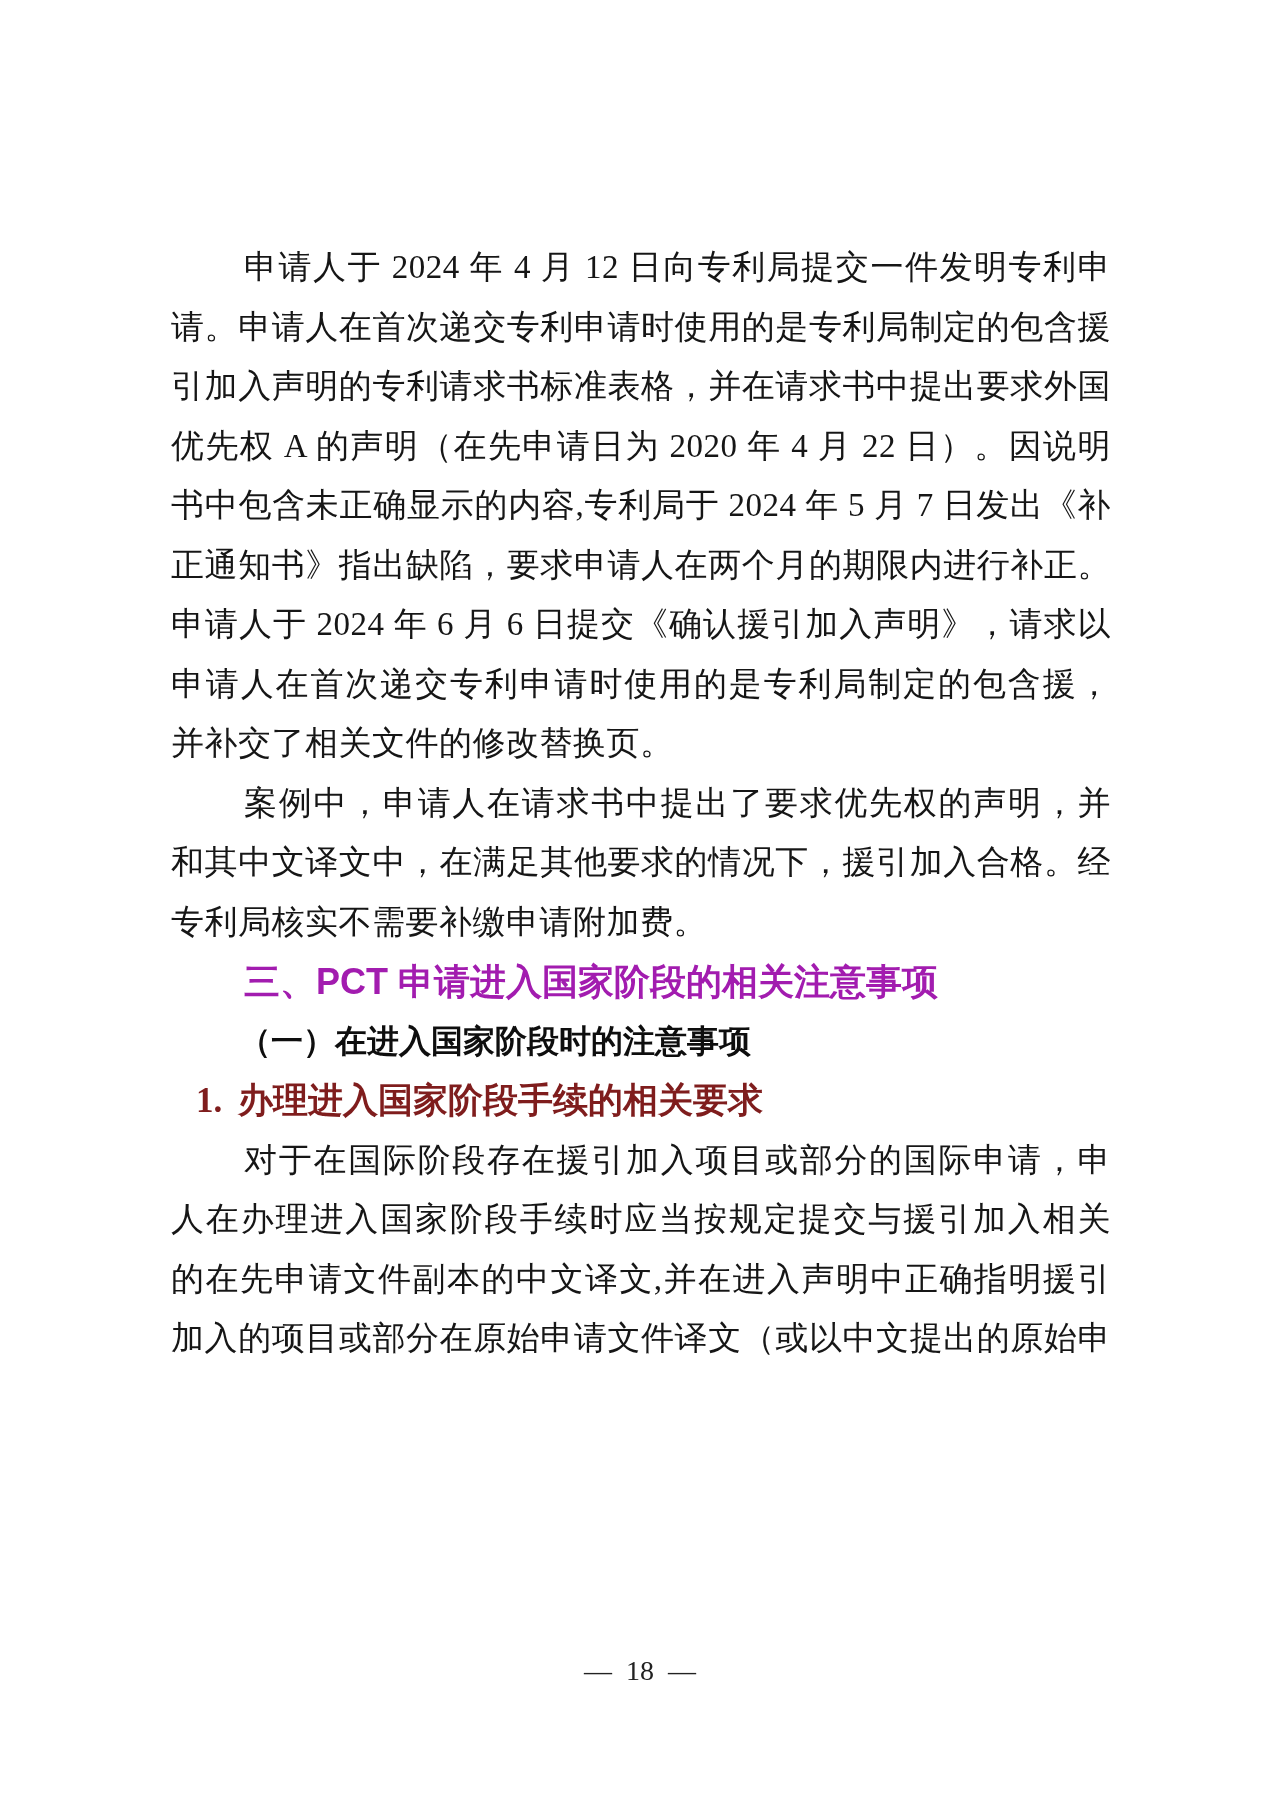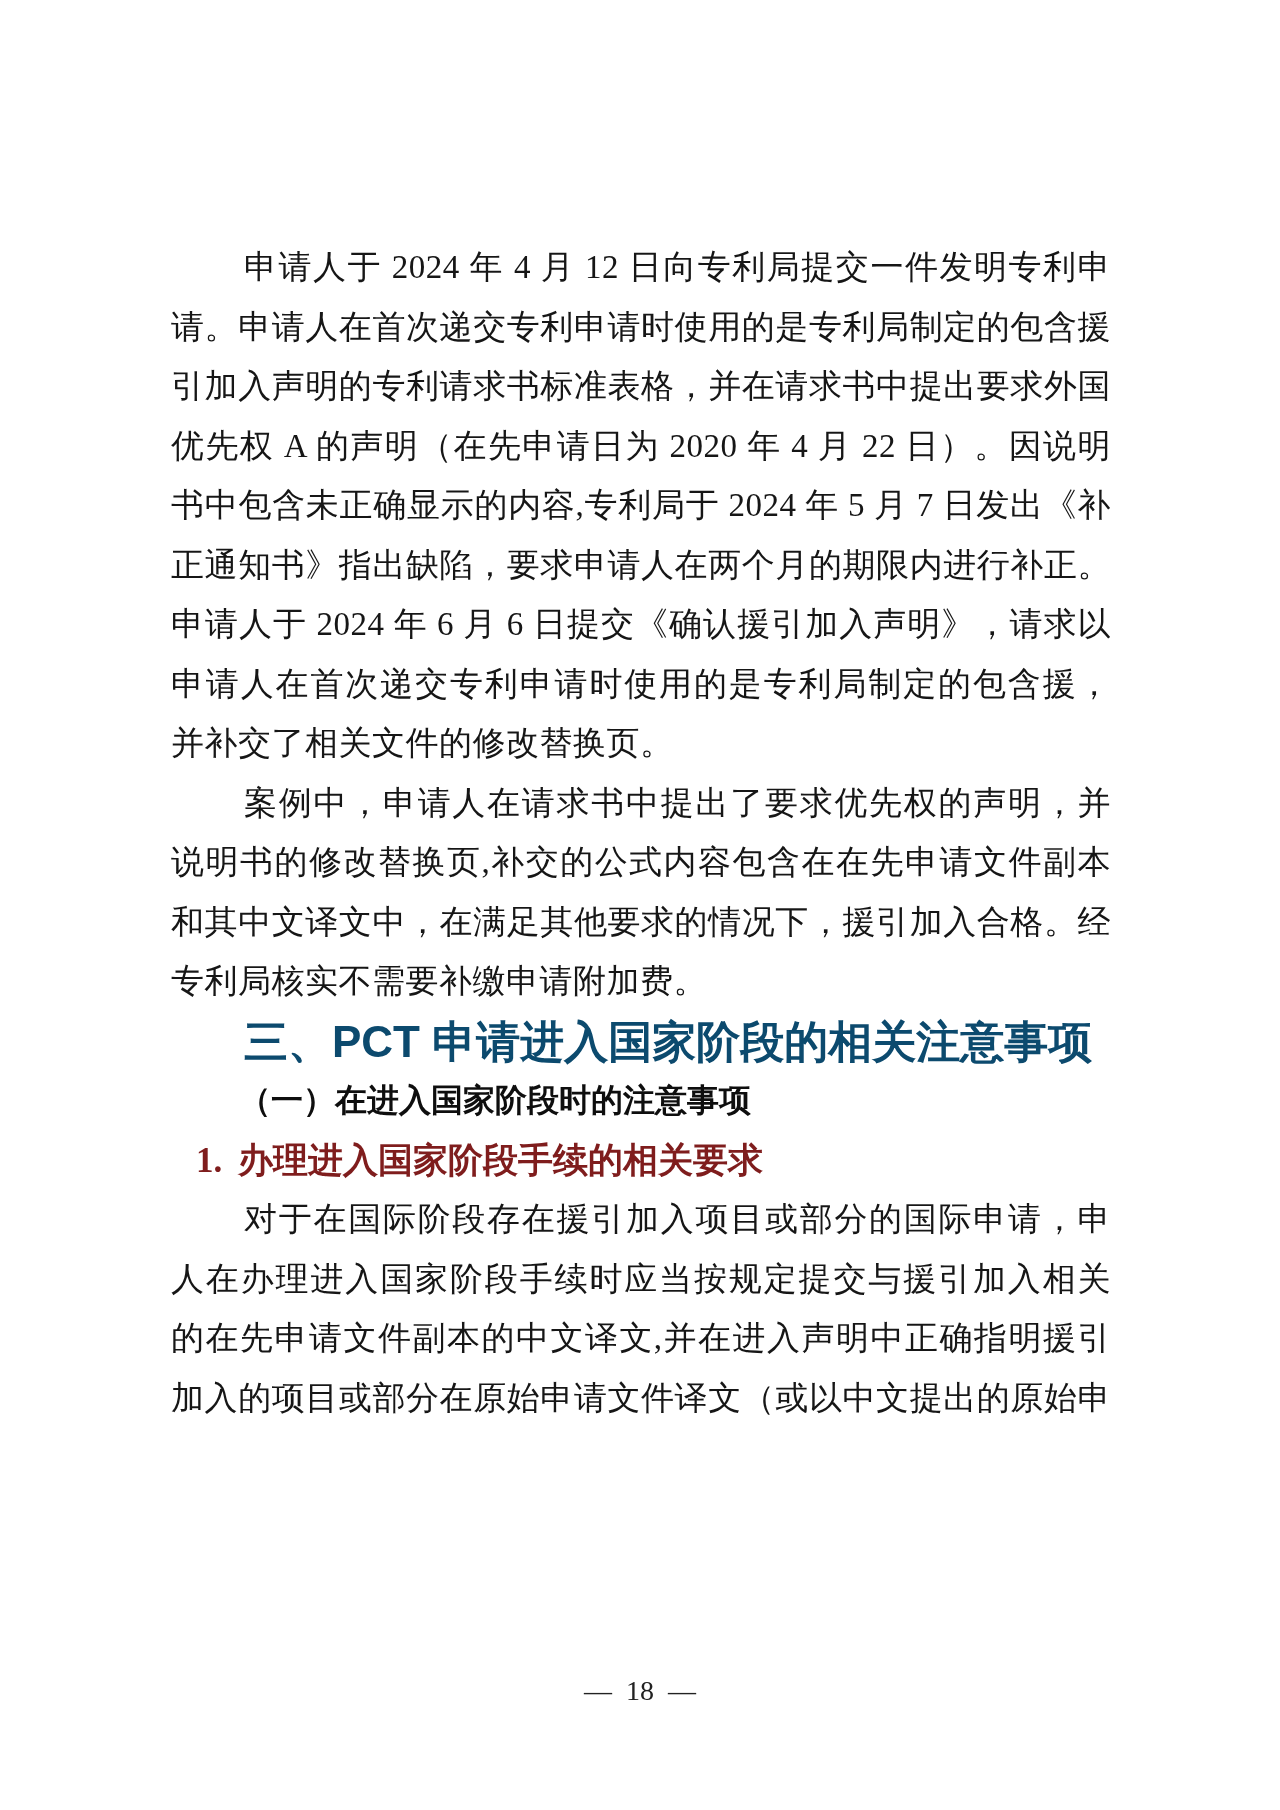--- a/index.html
+++ b/index.html
@@ -29,23 +29,23 @@
     text-align-last: justify;
     white-space: normal;
     overflow: hidden;
   }
   .line.indent { text-indent: 73px; }
   .line.para-end { text-align-last: left; }
   h2, h3, h4 { margin: 0; padding: 0; font-weight: bold; }
   .heading-section {
     height: 59.5px; line-height: 59.5px;
     padding-left: 73px;
-    font-size: 44px;
+    font-size: 36px;
     font-family: "Liberation Sans", sans-serif;
-    color: #0c4a6e;
+    color: #a21caf;
   }
   .heading-subsection {
     height: 59.5px; line-height: 59.5px;
     padding-left: 68px;
     font-size: 32px;
     font-family: "Liberation Serif", serif;
     color: #0e0e0e;
   }
   .heading-item {
     height: 59.5px; line-height: 59.5px;
@@ -59,21 +59,20 @@
     min-width: 42px;
     font-family: "Liberation Serif", serif;
   }
   .page-footer {
     position: absolute;
     left: 0; top: 1655px;
     width: 100%;
     text-align: center;
     font-size: 28px;
     color: #222;
-    margin-top: 20px;
   }
   .page-footer .dash { margin: 0 14px; }
 </style>
 </head>
 <body>
 
 <div class="page">
   <main class="content">
 
     <div class="paragraph">
@@ -83,21 +82,20 @@
         <div class="line">优先权 A 的声明（在先申请日为 2020 年 4 月 22 日）。因说明</div>
         <div class="line">书中包含未正确显示的内容,专利局于 2024 年 5 月 7 日发出《补</div>
         <div class="line">正通知书》指出缺陷，要求申请人在两个月的期限内进行补正。</div>
         <div class="line">申请人于 2024 年 6 月 6 日提交《确认援引加入声明》，请求以</div>
         <div class="line">申请人在首次递交专利申请时使用的是专利局制定的包含援，</div>
         <div class="line para-end">并补交了相关文件的修改替换页。</div>
       </div>
 
     <div class="paragraph">
         <div class="line indent">案例中，申请人在请求书中提出了要求优先权的声明，并于</div>
-        <div class="line">说明书的修改替换页,补交的公式内容包含在在先申请文件副本</div>
         <div class="line">和其中文译文中，在满足其他要求的情况下，援引加入合格。经</div>
         <div class="line para-end">专利局核实不需要补缴申请附加费。</div>
       </div>
 
     <h2 class="heading-section">
       <span>三、</span><span>PCT 申请进入国家阶段的相关注意事项</span>
     </h2>
 
     <h3 class="heading-subsection">
       <span>（一）</span><span>在进入国家阶段时的注意事项</span>

